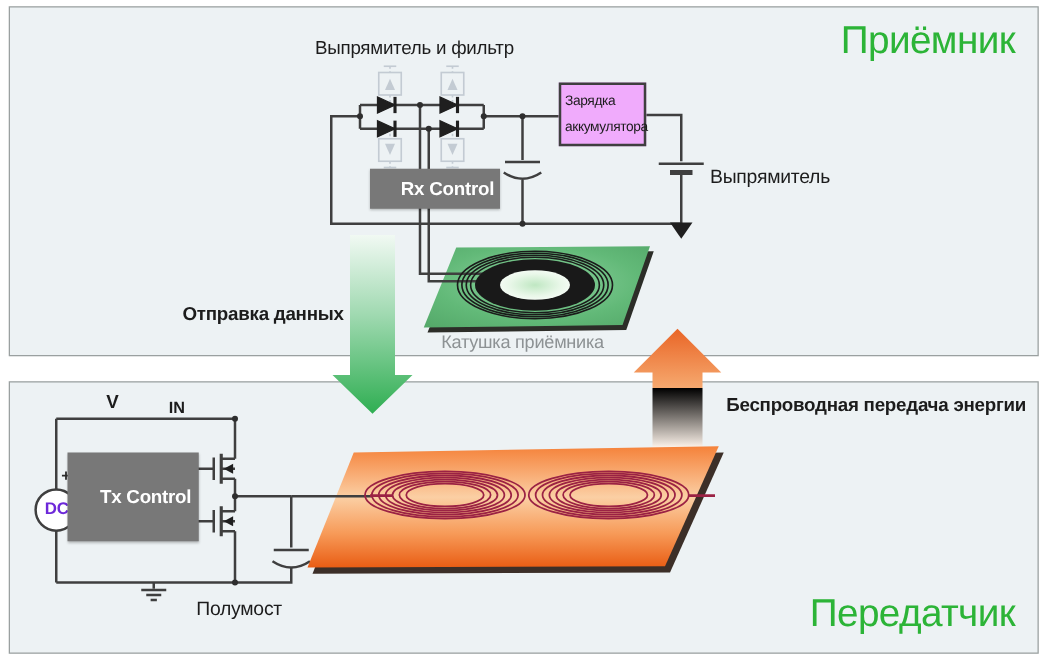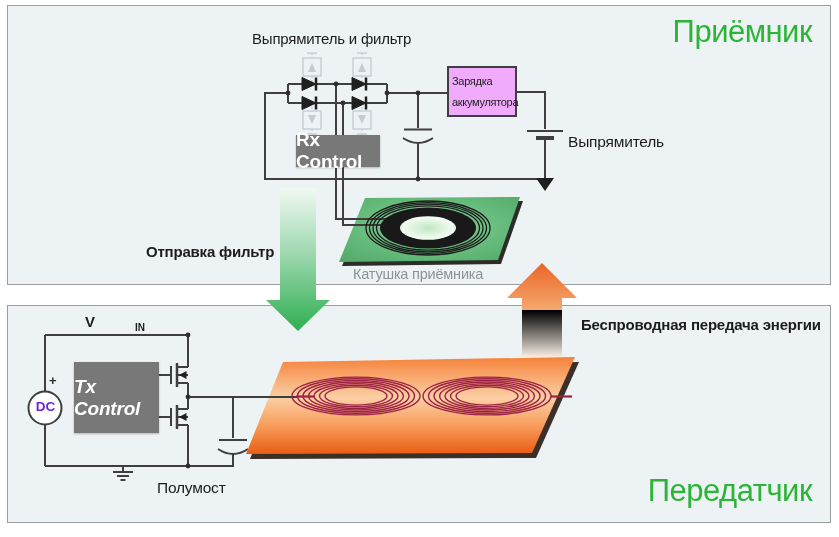--- a/index.html
+++ b/index.html
@@ -18,32 +18,33 @@
   svg.circuit{position:absolute;left:0;top:0;z-index:2;}
   .lbl{position:absolute;z-index:3;font-size:15px;line-height:1.15;letter-spacing:-0.2px;white-space:nowrap;}
   .bold{font-weight:700;}
   .gray{color:var(--label-gray,#8d9294);font-size:14.5px;}
   .title{
     position:absolute;z-index:3;width:212px;text-align:right;
     font-size:31px;letter-spacing:-0.5px;color:var(--title-green,#2cb437);
   }
   .ctrlbox{
     position:absolute;z-index:3;background:var(--control-box-gray,#787878);
-    color:#fff;font-weight:700;font-size:19px;letter-spacing:-0.2px;
+    color:#fff;font-weight:700;font-size:15px;letter-spacing:-0.2px;
     display:flex;align-items:center;justify-content:center;
     box-shadow:0 1px 2px rgba(0,0,0,.25);
+    padding-left:20px;
   }
   .chargebox{
     position:absolute;z-index:3;left:447px;top:66px;width:70px;height:51px;
     box-sizing:border-box;background:#f0abfc;border:2px solid #3f3f3f;
     display:flex;flex-direction:column;justify-content:space-around;
     padding:2px 3px;font-size:11px;letter-spacing:-0.3px;
   }
   .vin{position:absolute;z-index:3;left:85px;top:313px;font-size:15px;font-weight:700;}
-  .vin sub{font-size:10px;padding-left:40px;}
+  .vin sub{font-size:13px;padding-left:40px;}
   .dctext{position:absolute;z-index:3;left:29px;top:399px;width:33px;text-align:center;
     font-size:13.5px;font-weight:700;color:#6d28d9;}
   .dcplus{position:absolute;z-index:3;left:49px;top:373px;font-size:13px;font-weight:700;color:#2b2b2b;}
 </style>
 </head>
 <body>
 
 <div class="canvas">
 
   <div class="panel receiver"></div>
@@ -256,29 +257,29 @@
 
   <div class="chargebox">
     <span>Зарядка</span>
     <span>аккумулятора</span>
   </div>
 
   <div class="lbl" style="left:568px;top:133px;font-size:15.5px;">Выпрямитель</div>
 
   <div class="ctrlbox" style="left:296px;top:135px;width:84px;height:32px;">Rx Control</div>
 
-  <div class="lbl bold" style="left:146px;top:243px;width:124px;text-align:right;">Отправка фильтр</div>
+  <div class="lbl bold" style="left:146px;top:243px;width:124px;text-align:right;">Отправка данных</div>
 
   <div class="lbl gray" style="left:353px;top:266px;">Катушка приёмника</div>
 
   <div class="lbl bold" style="left:581px;top:316px;text-align:right;">Беспроводная передача энергии</div>
 
   <div class="vin"><span>V</span><sub>IN</sub></div>
 
   <div class="dcplus">+</div>
   <div class="dctext">DC</div>
 
-  <div class="ctrlbox" style="left:74px;top:362px;width:85px;height:71px;font-style:italic;">Tx Control</div>
+  <div class="ctrlbox" style="left:54px;top:362px;width:85px;height:71px;">Tx Control</div>
 
   <div class="lbl" style="left:157px;top:479px;font-size:15.5px;">Полумост</div>
 
 
 </div>
 
 </body></html>

